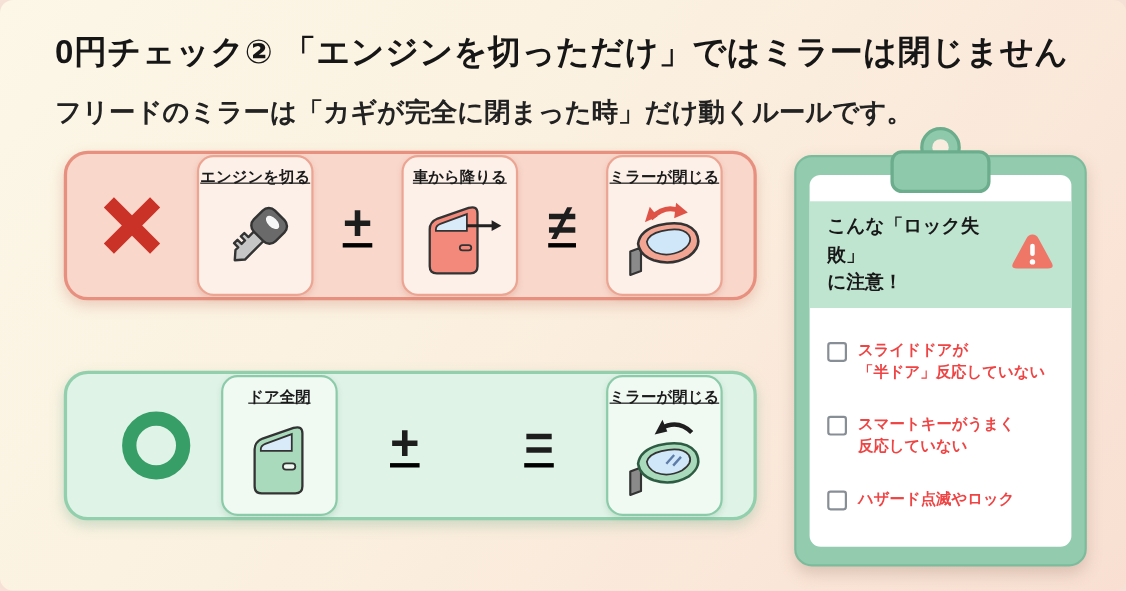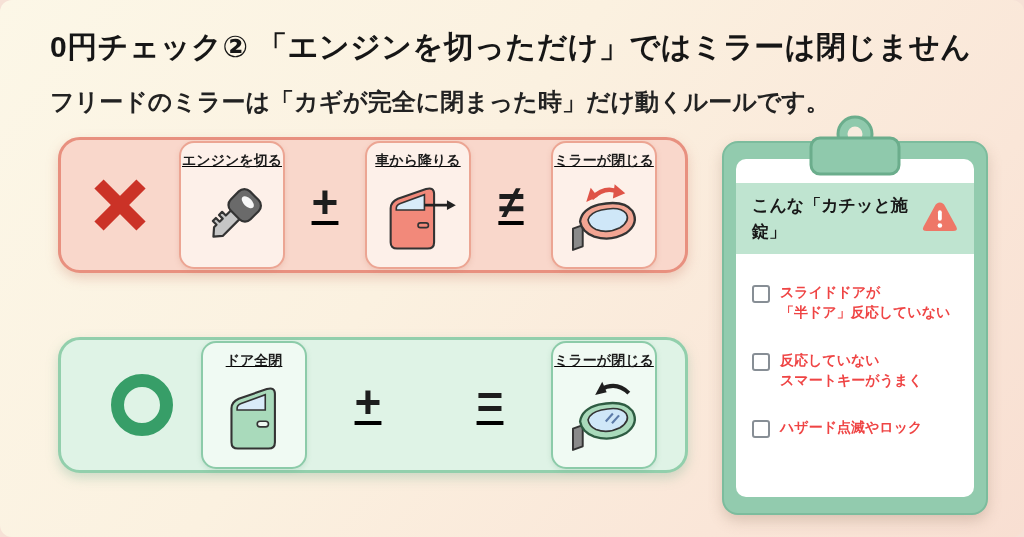--- a/index.html
+++ b/index.html
@@ -188,41 +188,42 @@
 
   <aside class="clipboard">
     <svg class="clip" width="116" height="64" viewBox="0 0 116 64">
       <circle cx="58" cy="20" r="17" fill="#8FC9AC" stroke="#6BAD8C" stroke-width="3"></circle>
       <circle cx="58" cy="20" r="7.5" fill="#F8ECDF"></circle>
       <rect x="14" y="24" width="88" height="36" rx="9" fill="#8FC9AC" stroke="#6BAD8C" stroke-width="3"></rect>
     </svg>
     <div class="sheet">
       <div class="band">
         <div class="band-text">
-          <span>こんな「カチッと施錠」</span>
+          <span>こんな「ロック失敗」</span>
+          <span>に注意！</span>
         </div>
         <svg width="50" height="46" viewBox="0 0 80 72">
           <path d="M40,6 Q46,6 49.5,12.5 L70,50 Q74,58 64,58 L16,58 Q6,58 10,50 L30.5,12.5 Q34,6 40,6 Z" fill="#EE7767"></path>
           <rect x="36.5" y="20" width="7" height="19" rx="3.5" fill="#fff"></rect>
           <circle cx="40" cy="48" r="4.2" fill="#fff"></circle>
         </svg>
       </div>
       <ul class="check-items">
         <li class="check-item">
           <span class="checkbox"></span>
           <div class="check-text">
             <span>スライドドアが</span>
             <span>「半ドア」反応していない</span>
           </div>
         </li>
         <li class="check-item">
           <span class="checkbox"></span>
           <div class="check-text">
+            <span>スマートキーがうまく</span>
             <span>反応していない</span>
-            <span>スマートキーがうまく</span>
           </div>
         </li>
         <li class="check-item">
           <span class="checkbox"></span>
           <div class="check-text">
             <span>ハザード点滅やロック</span>
 
           </div>
         </li>
       </ul>

